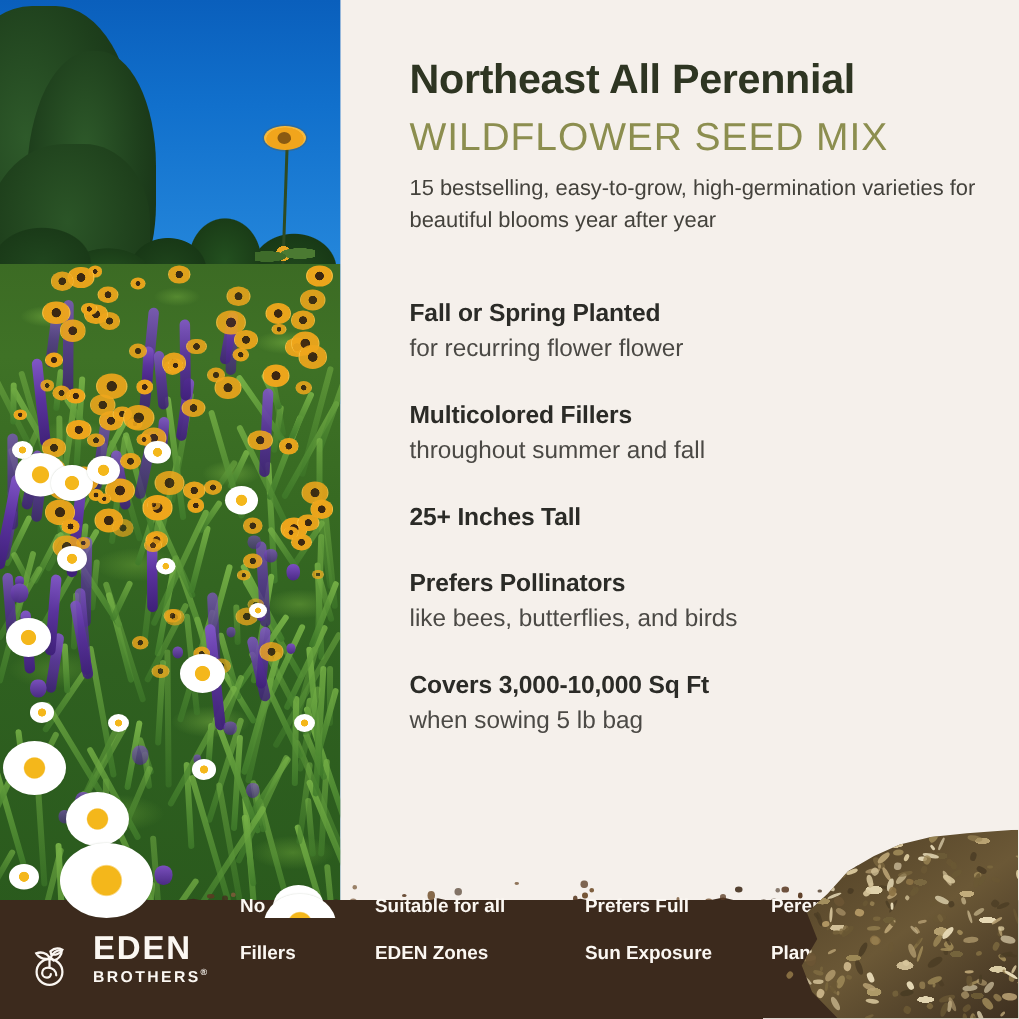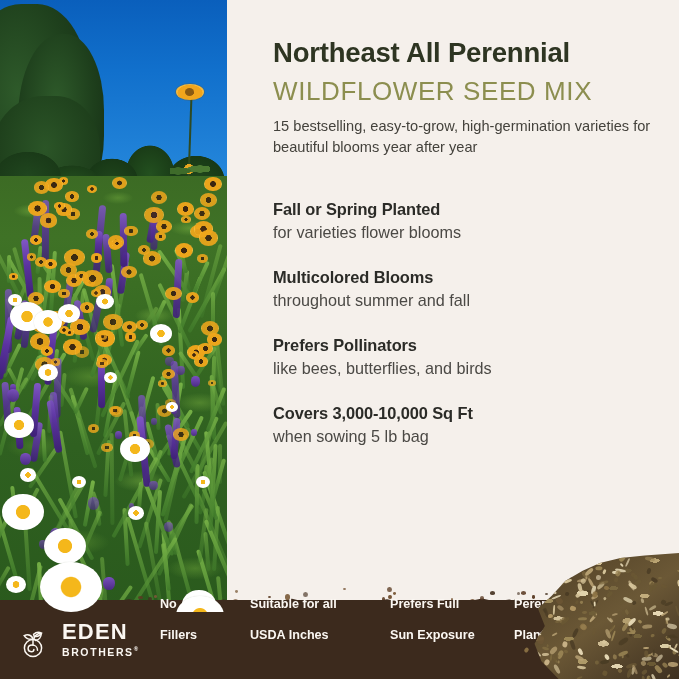--- a/index.html
+++ b/index.html
@@ -591,27 +591,28 @@
   </div>
 
   <div class="panel">
     <div class="title">Northeast All Perennial</div>
     <div class="subtitle">WILDFLOWER SEED MIX</div>
     <div class="lede">15 bestselling, easy-to-grow, high-germination varieties for beautiful blooms year after year</div>
 
     <div class="features">
       <div class="feature">
         <div class="f-title">Fall or Spring Planted</div>
-        <div class="f-sub">for varieties flower blooms</div>
+        <div class="f-sub">for recurring flower flower</div>
       </div>
       <div class="feature">
-        <div class="f-title">Multicolored Blooms</div>
+        <div class="f-title">Multicolored Fillers</div>
         <div class="f-sub">throughout summer and fall</div>
       </div>
       <div class="feature">
+        <div class="f-title">25+ Inches Tall</div>
       </div>
       <div class="feature">
         <div class="f-title">Prefers Pollinators</div>
         <div class="f-sub">like bees, butterflies, and birds</div>
       </div>
       <div class="feature">
         <div class="f-title">Covers 3,000-10,000 Sq Ft</div>
         <div class="f-sub">when sowing 5 lb bag</div>
       </div>
     </div>
@@ -692,21 +693,21 @@
       </span>
     </div>
 
     <div class="callouts">
       <div class="callout c1">
         <div>No</div>
         <div>Fillers</div>
       </div>
       <div class="callout c2">
         <div>Suitable for all</div>
-        <div>USDA Inches</div>
+        <div>EDEN Zones</div>
       </div>
       <div class="callout c3">
         <div>Prefers Full</div>
         <div>Sun Exposure</div>
       </div>
       <div class="callout c4">
         <div>Perennial</div>
         <div>Plant Lifecycle</div>
       </div>
     </div>

